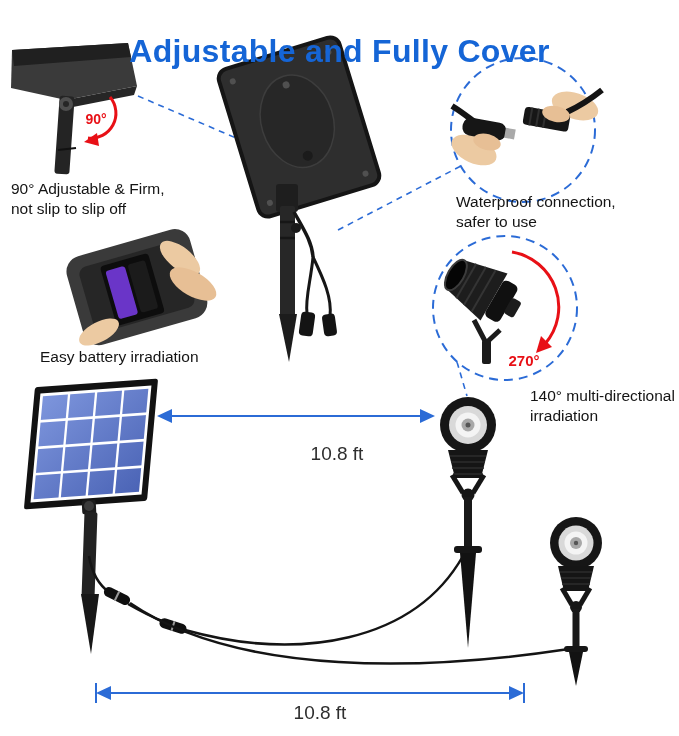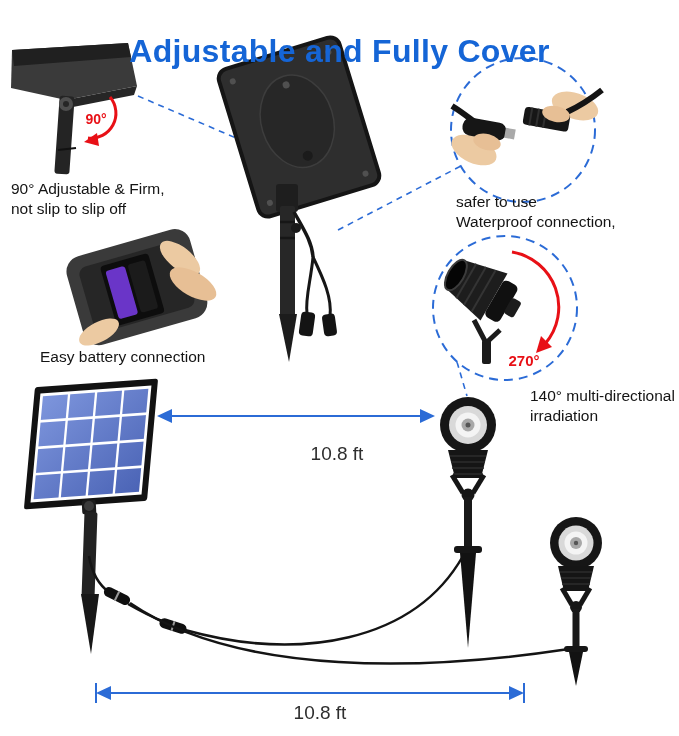--- a/index.html
+++ b/index.html
@@ -206,26 +206,26 @@
   </svg>
 
   <div class="title">Adjustable and Fully Cover</div>
 
   <div class="cap" style="left:4px; top:179px;margin-left:7px;">
     <div>90° Adjustable &amp; Firm,</div>
     <div>not slip to slip off</div>
   </div>
 
   <div class="cap" style="left:456px; top:192px;">
+    <div>Waterproof connection,</div>
     <div>safer to use</div>
-    <div>Waterproof connection,</div>
   </div>
 
   <div class="cap" style="left:40px; top:347px;">
-    <div>Easy battery connection</div>
+    <div>Easy battery irradiation</div>
   </div>
 
   <div class="cap" style="left:530px; top:386px;">
     <div>140° multi-directional</div>
     <div>irradiation</div>
   </div>
 
   <div class="measure" style="left:252px; top:443px;">10.8 ft</div>
 
   <div class="measure" style="left:235px; top:702px;">10.8 ft</div>

